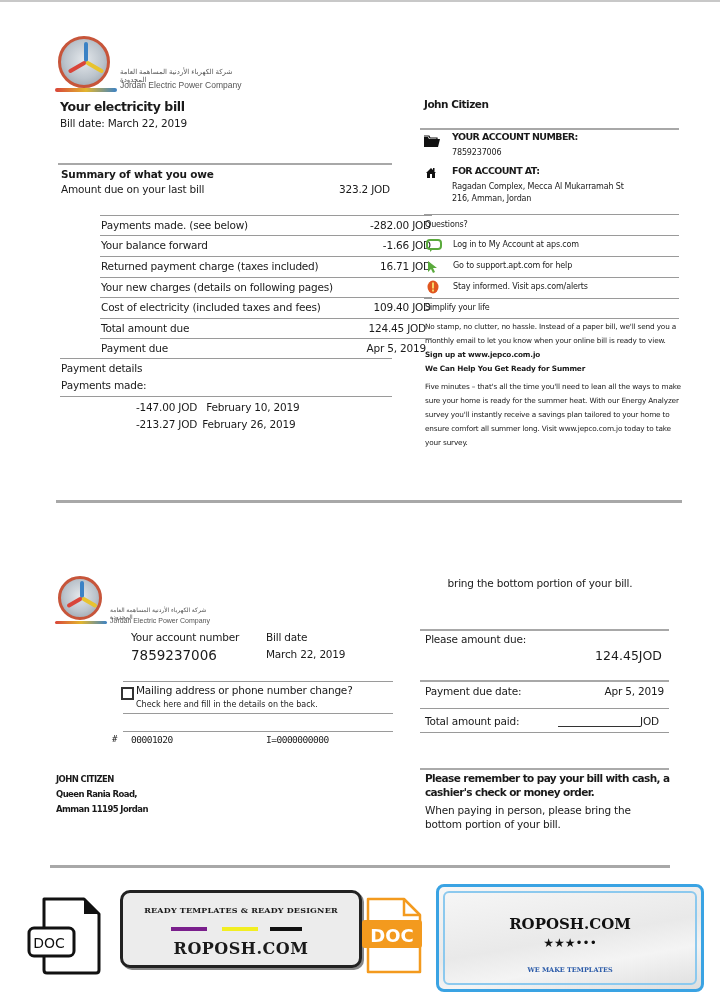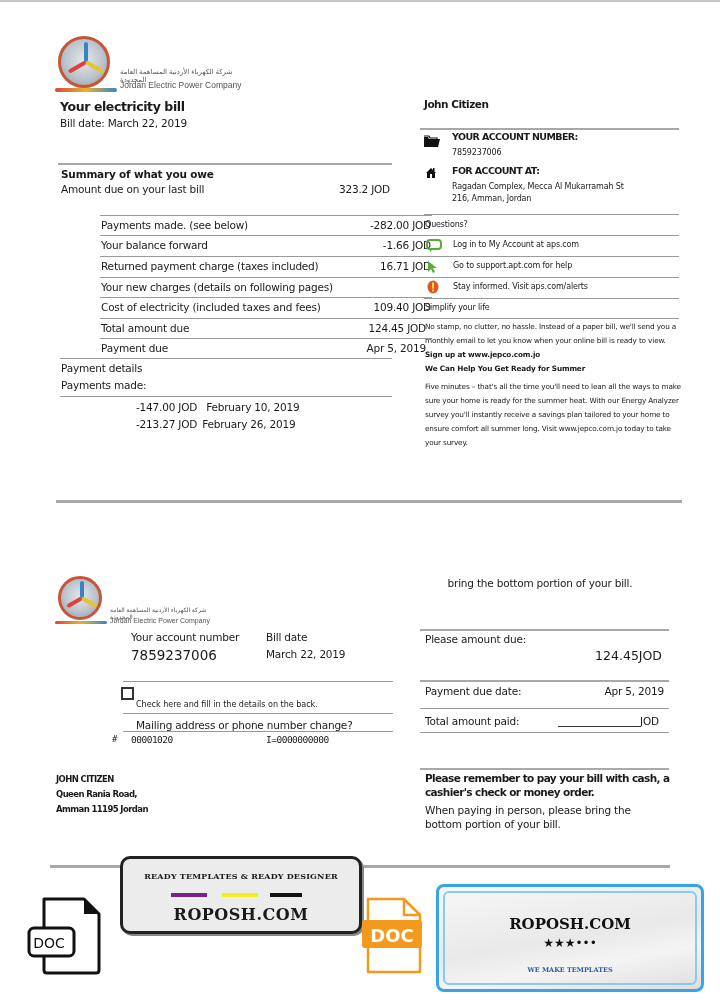--- a/index.html
+++ b/index.html
@@ -24,21 +24,21 @@
   
   .row { position: absolute; left: 60px; width: 332px; height: 20px; border-top: 1px solid #9a9a9a; margin-left: 40px; }
   .row .lbl { position: absolute; left: 1px; top: 2px; }
   .row .val { position: absolute; right: 1px; top: 2px; text-align: right; }
   .hr { position: absolute; height: 1px; background: #9a9a9a; }
   .hr2 { position: absolute; height: 2px; background: #a8a8a8; }
   .rrow { position: absolute; left: 424px; width: 255px; border-top: 1px solid #9a9a9a; height: 21px; }
 
   
   .docicon { position: absolute; }
-  .badge1 { position: absolute; left: 120px; top: 856px; width: 242px; height: 78px; border: 3px solid #222; border-radius: 10px;
+  .badge1 { position: absolute; left: 120px; top: 890px; width: 242px; height: 78px; border: 3px solid #222; border-radius: 10px;
     background: #ececec; box-shadow: 2px 2px 0 #888; }
   .badge2 { position: absolute; left: 436px; top: 884px; width: 268px; height: 108px; border: 3px solid #3aa3e3; border-radius: 8px;
     background: linear-gradient(170deg,#f7f7f7 0%,#e9e9e9 50%,#f4f4f4 70%,#dedede 100%); }
   .badge2 .inner { position: absolute; left: 4px; top: 4px; right: 4px; bottom: 4px; border: 2px solid #8cc9ee; border-radius: 6px; }
   .serif { font-family: "DejaVu Serif", "Liberation Serif", serif; }
 </style>
 </head>
 <body>
 
 <div class="topline"></div>
@@ -169,21 +169,21 @@
 <div class="logo-text" style="left:110px; top:606px; font-size:6px; direction:rtl; width:117px; text-align:left;">شركة الكهرباء الأردنية المساهمة العامة المحدودة</div>
 <div class="logo-text" style="left:110px; top:617px; font-size:7px;">Jordan Electric Power Company</div>
 
 <div class="abs t" style="left:131px; top:630px;">Your account number</div>
 <div class="abs" style="left:131px; top:647px; font-size:13.5px;">7859237006</div>
 <div class="abs t" style="left:266px; top:630px;">Bill date</div>
 <div class="abs t" style="left:266px; top:647px;">March 22, 2019</div>
 
 <div class="hr" style="left:123px; top:681px; width:270px;"></div>
 <div class="abs" style="left:121px; top:687px; width:13px; height:13px; border:2px solid #333; background:#fff;"></div>
-<div class="abs t" style="left:136px; top:718px;">Mailing address or phone number change?</div>
+<div class="abs t" style="left:136px; top:683px;">Mailing address or phone number change?</div>
 <div class="abs" style="left:136px; top:700px; font-size:8px;">Check here and fill in the details on the back.</div>
 <div class="hr" style="left:123px; top:713px; width:270px;"></div>
 
 <div class="hr" style="left:123px; top:731px; width:270px;"></div>
 <div class="abs" style="left:112px; top:734px; font-size:9px; font-family:'DejaVu Sans Mono', monospace;">#</div>
 <div class="abs" style="left:131px; top:734px; font-size:9.5px; font-family:'DejaVu Sans Mono', monospace; letter-spacing:-0.5px;">00001020</div>
 <div class="abs" style="left:266px; top:734px; font-size:9.5px; font-family:'DejaVu Sans Mono', monospace; letter-spacing:-0.5px;">I=0000000000</div>
 
 <div class="abs xs b" style="left:56px; top:772px; font-size:8.5px; line-height:15px; letter-spacing:-0.6px;">
   <div>JOHN  CITIZEN</div>

